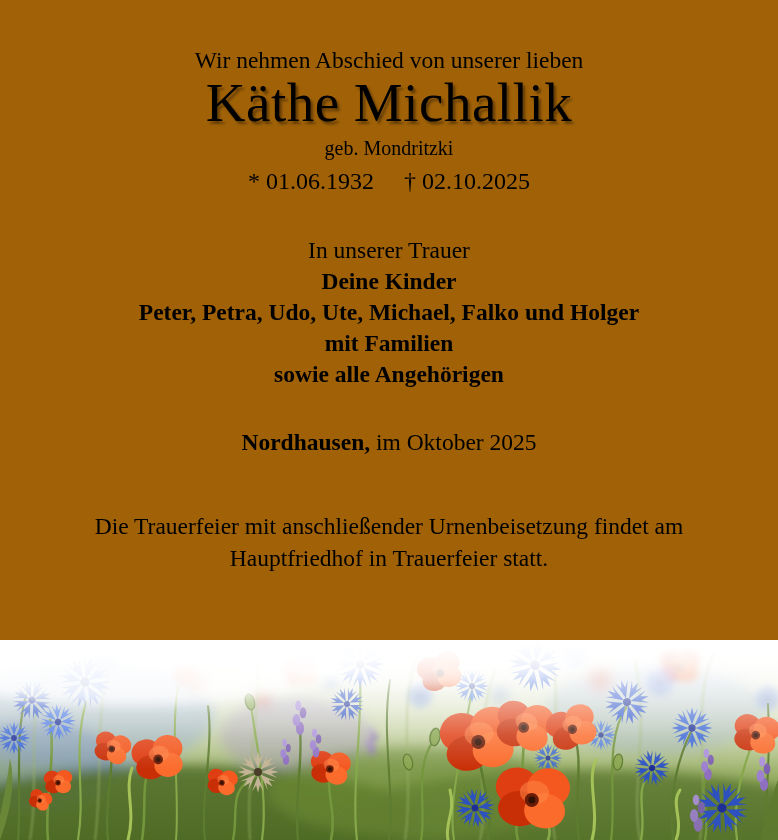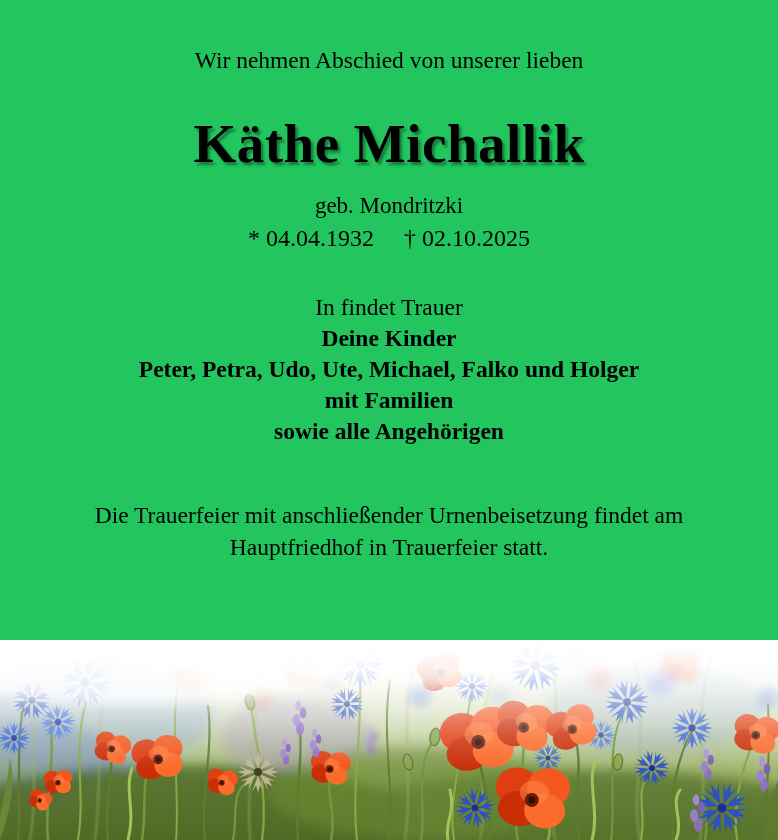--- a/index.html
+++ b/index.html
@@ -1,46 +1,45 @@
 <!DOCTYPE html>
 <html><head>
 <meta charset="utf-8">
 <style>
   html, body { margin: 0; padding: 0; background: #ffffff; }
   .page {
     position: relative;
     width: 778px;
     height: 840px;
-    background: #22c55e;
+    background: #a16207;
     overflow: hidden;
     font-family: "Liberation Serif", serif;
     color: #000000;
   }
   .textblock {
     position: absolute;
     top: 0; left: 0;
     width: 778px;
     text-align: center;
   }
   .intro {
     padding-top: 46px;
     font-size: 23.5px;
     line-height: 28px;
   }
   .deceased-name {
-    margin-top: 41px;
     font-size: 55px;
-    font-weight: bold;
+    font-weight: normal;
     line-height: 58px;
     letter-spacing: 0.5px;
     text-shadow: 2.5px 2.5px 2.5px rgba(0,0,0,0.38);
   }
   .maiden {
-    margin-top: 17px;
-    font-size: 23px;
+    margin-top: 1px;
+    font-size: 20px;
     line-height: 31px;
   }
   .dates {
     font-size: 24px;
     line-height: 31px;
     margin-top: 2px;
   }
   .dates .death { margin-left: 24px; }
   .mourning {
     margin-top: 38px;
@@ -71,29 +70,33 @@
 </head>
 <body>
 
 <div class="page">
 
   <div class="textblock">
     <div class="intro">Wir nehmen Abschied von unserer lieben</div>
     <div class="deceased-name">Käthe Michallik</div>
     <div class="maiden">geb. Mondritzki</div>
     <div class="dates">
-      <span class="birth">* 04.04.1932</span>
+      <span class="birth">* 01.06.1932</span>
       <span class="death">† 02.10.2025</span>
     </div>
     <div class="mourning">
-      <div>In findet Trauer</div>
+      <div>In unserer Trauer</div>
       <div class="bold">Deine Kinder</div>
       <div class="bold">Peter, Petra, Udo, Ute, Michael, Falko und Holger</div>
       <div class="bold">mit Familien</div>
       <div class="bold">sowie alle Angehörigen</div>
+    </div>
+    <div class="place-line">
+      <strong>Nordhausen,</strong>
+      <span>im Oktober 2025</span>
     </div>
     <div class="funeral">
       <div>Die Trauerfeier mit anschließender Urnenbeisetzung findet am</div>
       <div>Hauptfriedhof in Trauerfeier statt.</div>
     </div>
   </div>
 
   <div class="photo">
     <svg width="778" height="200" viewBox="0 0 778 200" xmlns="http://www.w3.org/2000/svg">
       <defs>

